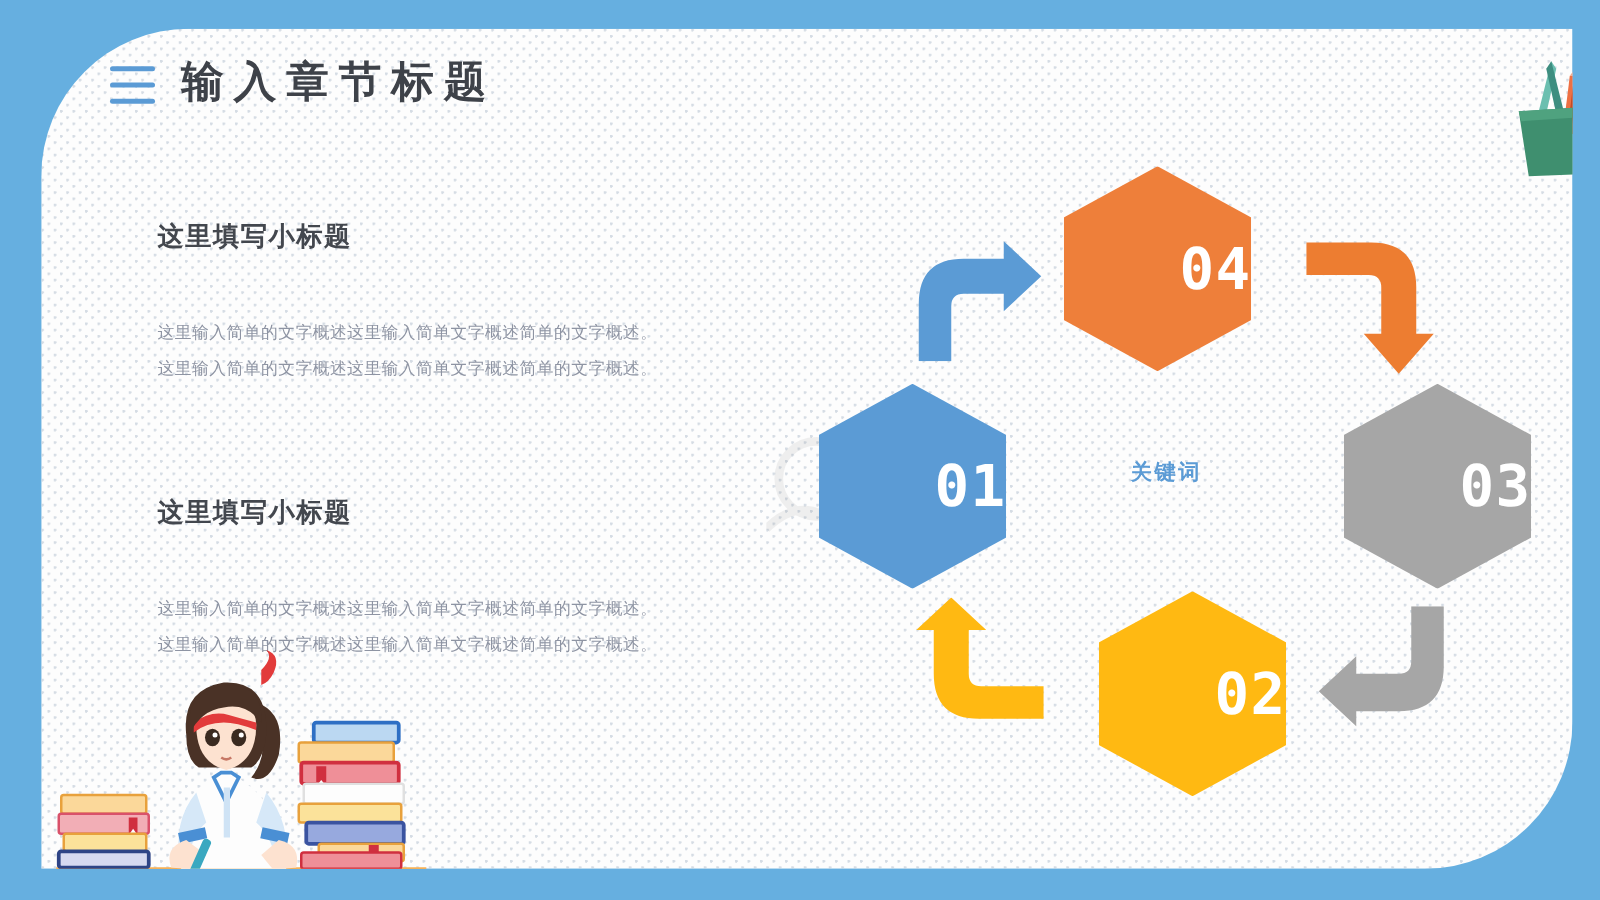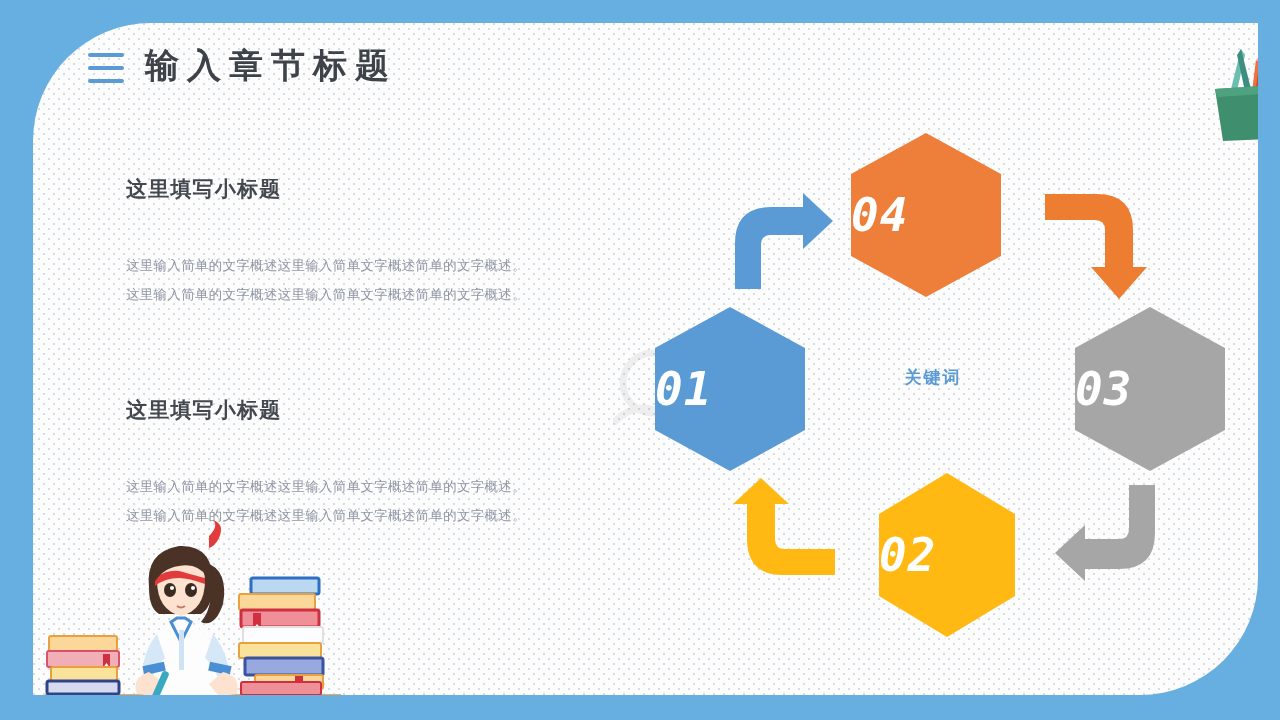--- a/index.html
+++ b/index.html
@@ -49,31 +49,31 @@
   }
   .body-text{
     font-size:13.4px; color:#8E94A3; line-height:29px;
     letter-spacing:0.4px; text-align:left;margin-top:48px;
   }
 
   
   .hex{
     position:absolute;
     clip-path:polygon(50% 0%, 100% 25%, 100% 75%, 50% 100%, 0% 75%, 0% 25%);
-    display:flex; align-items:center; justify-content:flex-start;font-style:italic;
+    display:flex; align-items:center; justify-content:flex-end;
   }
   .hex span{
     color:#fff; font-size:46px; font-weight:bold;
     font-family:"DejaVu Sans Mono", monospace;
     letter-spacing:1px; line-height:1;
   }
   #hex-04{ left:818px; top:110px;  width:150px; height:164px; }
   #hex-01{ left:622px; top:284px;  width:150px; height:164px; }
   #hex-03{ left:1022px;top:284px;  width:150px; height:164px;margin-left:20px; }
-  #hex-02{ left:846px; top:450px;  width:136px; height:164px; }
+  #hex-02{ left:846px; top:450px;  width:150px; height:164px; }
 
   #center-keyword{
     position:absolute; left:855px; top:343px;
     width:90px; text-align:center;
     font-size:17px; font-weight:bold; color:#5B9BD5;
     letter-spacing:2px;
   }
 
   
   .arrow{ position:absolute; }

